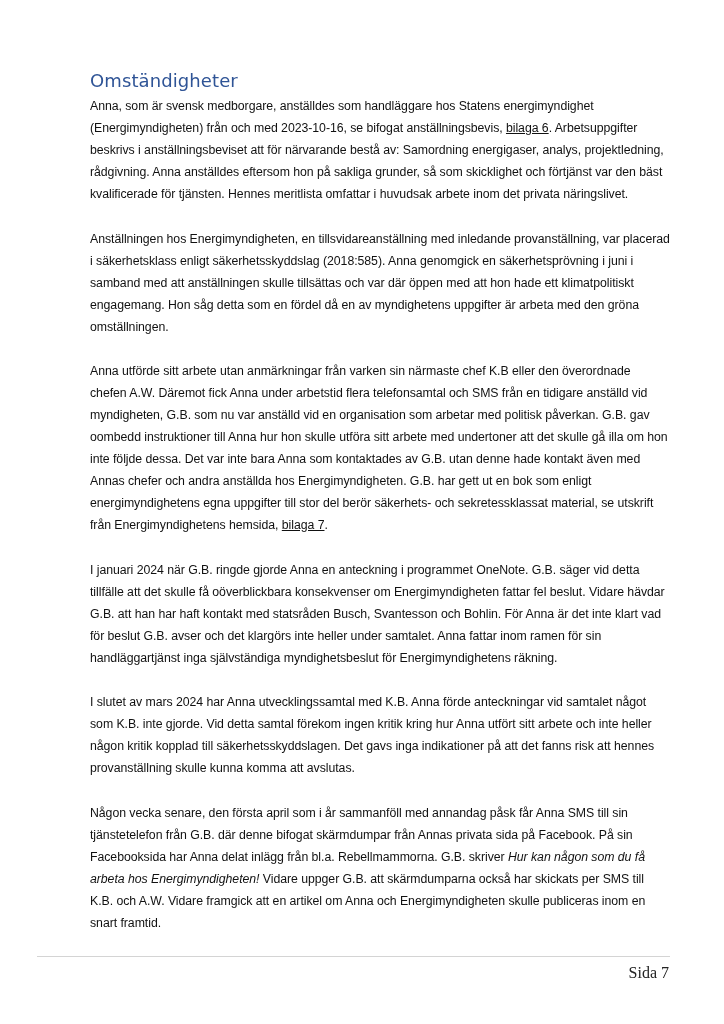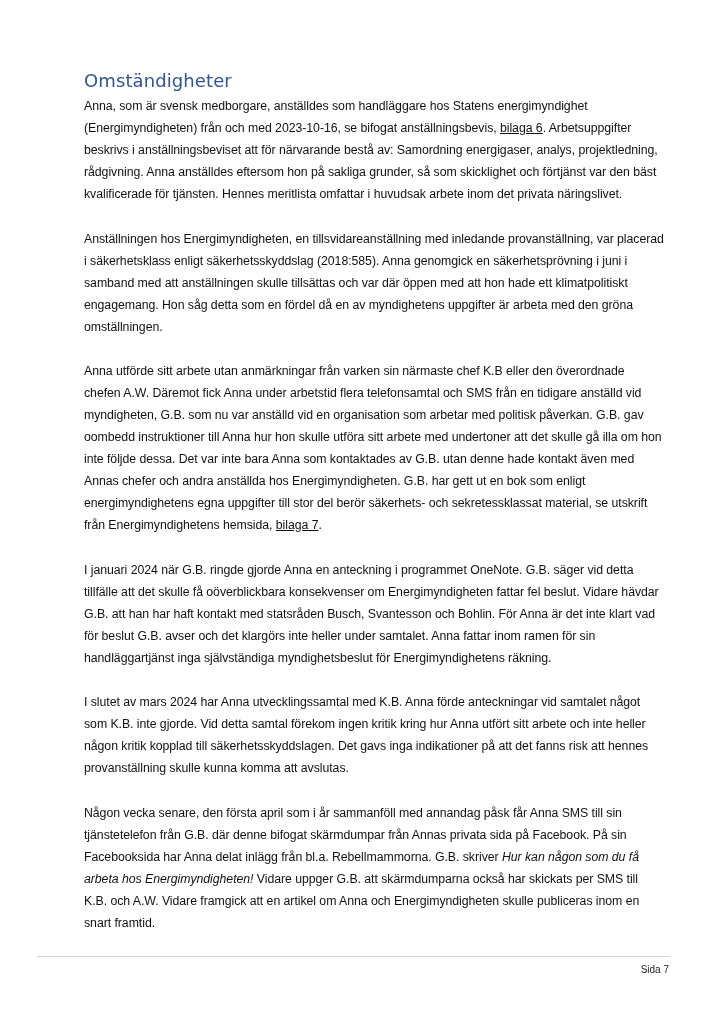--- a/index.html
+++ b/index.html
@@ -1,24 +1,24 @@
 <!DOCTYPE html>
 <html><head>
 <meta charset="utf-8">
 <style>
   html, body { margin: 0; padding: 0; background: #ffffff; }
   body { width: 724px; height: 1024px; position: relative; overflow: hidden; }
   .page { position: absolute; left: 0; top: 0; width: 724px; height: 1024px; background: #fff; }
-  .content { position: absolute; left: 84px; top: 68px; width: 580px; font-family: "Liberation Sans", sans-serif; color: #111; }
+  .content { position: absolute; left: 90px; top: 68px; width: 580px; font-family: "Liberation Sans", sans-serif; color: #111; }
   h1.heading { margin: 0 0 1px 0; font-family: "DejaVu Sans", sans-serif; font-weight: normal; font-size: 18px; line-height: 26px; color: #2F5496; letter-spacing: 0.1px; }
   p.para { margin: 0 0 22.5px 0; font-size: 12.3px; line-height: 22px; letter-spacing: -0.05px; word-spacing: 0px; }
   p.para .seg-u { text-decoration: underline; }
   p.para .seg-i { font-style: italic; }
   .footer-line { position: absolute; left: 37px; top: 956px; width: 633px; height: 1px; background: #d4d4d4; }
-  .page-number { position: absolute; right: 55px; top: 964px; font-family: Liberation Sans, sans-serif; font-size: 10px; color: #222; }
+  .page-number { position: absolute; right: 55px; top: 964px; font-family: Liberation Serif, serif; font-size: 16px; color: #222; }
 </style>
 </head>
 <body>
 
 <div class="page">
   <div class="content">
     <h1 class="heading">Omständigheter</h1>
 
     <p class="para">
       <span>Anna, som är svensk medborgare, anställdes som handläggare hos Statens energimyndighet (Energimyndigheten) från och med 2023-10-16, se bifogat anställningsbevis, </span><span class="seg-u">bilaga 6</span><span>. Arbetsuppgifter beskrivs i anställningsbeviset att för närvarande bestå av: Samordning energigaser, analys, projektledning, rådgivning. Anna anställdes eftersom hon på sakliga grunder, så som skicklighet och förtjänst var den bäst kvalificerade för tjänsten. Hennes meritlista omfattar i huvudsak arbete inom det privata näringslivet.</span>

